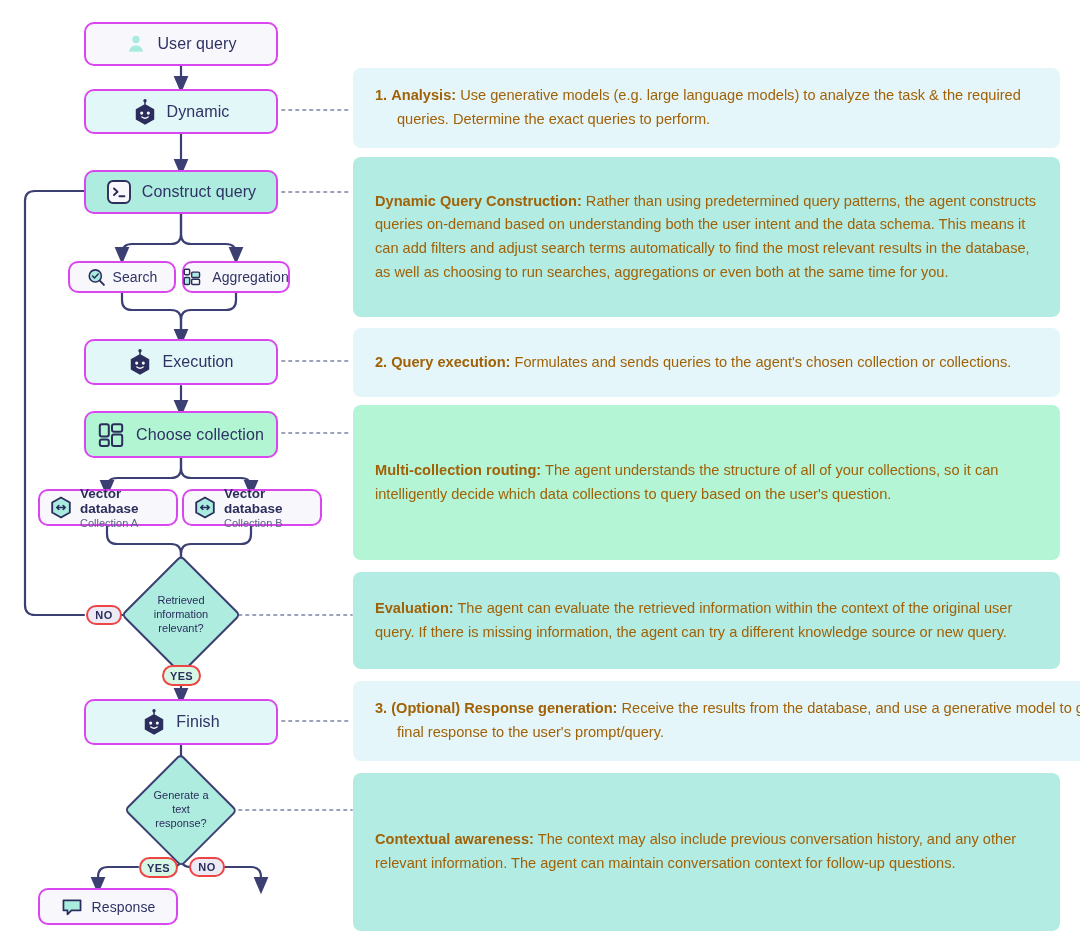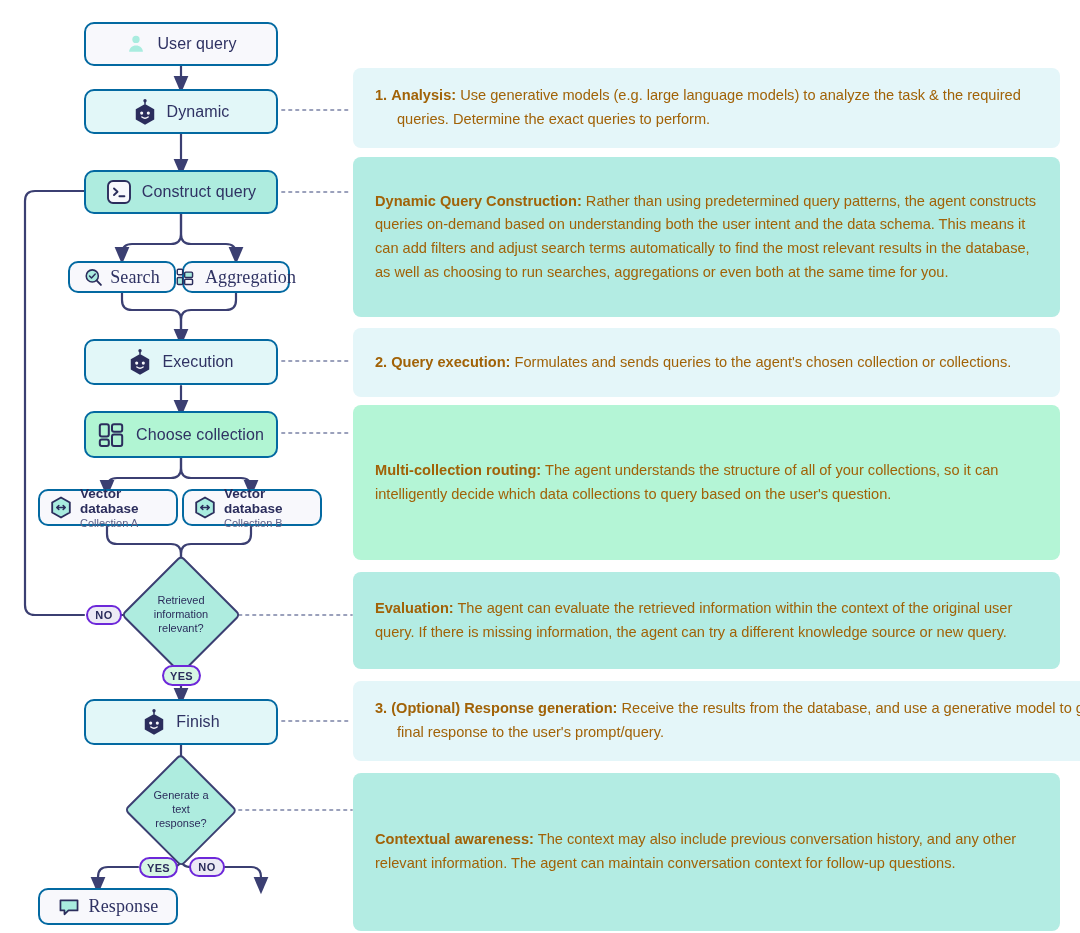--- a/index.html
+++ b/index.html
@@ -24,28 +24,28 @@
     pointer-events: none;
   }
 
   
   .node {
     position: absolute;
     display: flex;
     align-items: center;
     justify-content: center;
     gap: 10px;
-    border: 2px solid #0369a1;
+    border: 2px solid #d946ef;
     border-radius: 10px;
     color: #2b2d5c;
     background: #f8f8fc;
     z-index: 3;
   }
   .node-label { font-size: 16px; color: #2f3263; letter-spacing: .1px; }
-  .node.sm .node-label { font-size: 18px; font-family: Liberation Serif, serif; }
+  .node.sm .node-label { font-size: 14px; }
   .node.fill-pale   { background: #e2f7f8; }
   .node.fill-aqua   { background: #aeecdf; }
   .node.fill-mint   { background: #b1f5d3; }
   .node.fill-white  { background: #f8f8fc; }
 
   .vdb-text { display: flex; flex-direction: column; line-height: 1.12; }
   .vdb-title { font-size: 13.5px; font-weight: bold; color: #2b2d5c; }
   .vdb-sub { font-size: 11px; color: #5a5d85; margin-top: 1px; }
 
   
@@ -71,21 +71,21 @@
     font-size: 11px;
     line-height: 1.25;
     color: #2b2d5c;
     z-index: 2;
   }
 
   
   .pill {
     position: absolute;
     display: flex; align-items: center; justify-content: center;
-    border: 2px solid #6d28d9;
+    border: 2px solid #ef4444;
     border-radius: 999px;
     font-size: 11px;
     font-weight: bold;
     letter-spacing: .4px;
     color: #2b2d5c;
     z-index: 4;
   }
   .pill.no  { background: #eceaf5; }
   .pill.yes { background: #d6f7e4; }
 

